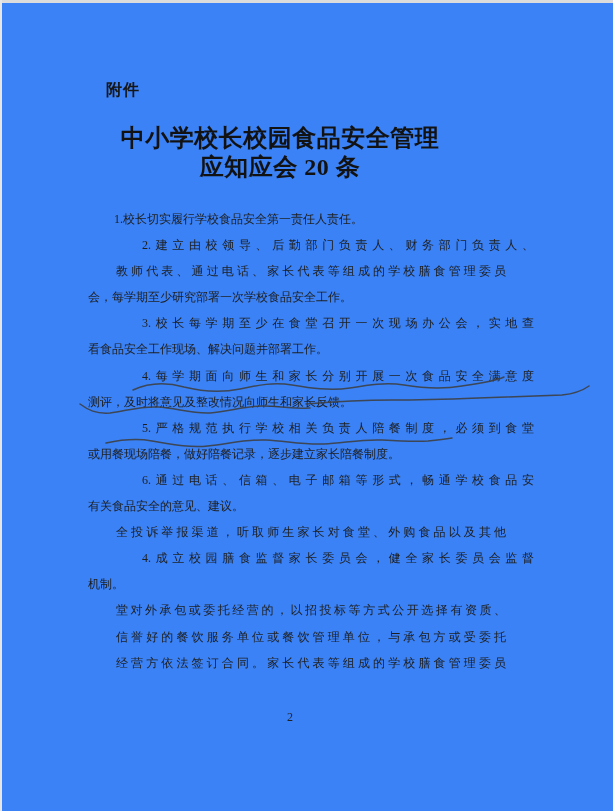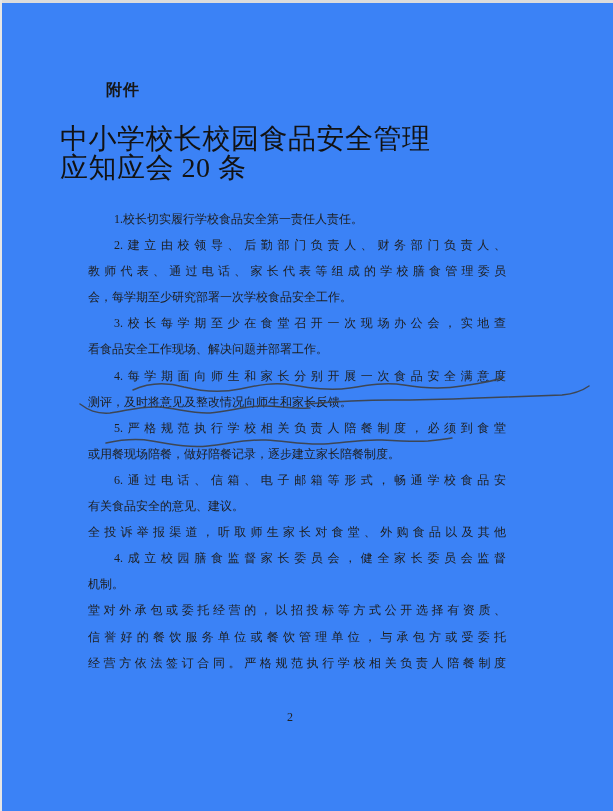--- a/index.html
+++ b/index.html
@@ -22,38 +22,40 @@
     position:absolute;top:0;left:0;width:2px;height:100%;
     background:#e6e6e6;
   }
   .attachment{
     position:absolute;left:106px;top:80px;
     font-size:16px;font-weight:bold;color:#161616;
     letter-spacing:1px;
   }
   .title{
     position:absolute;left:60px;top:124px;width:440px;
-    font-size:28px;font-weight:normal;color:#121212;
+    text-align:center;
+    font-size:24px;font-weight:bold;color:#121212;
     line-height:29px;
     letter-spacing:0.5px;
   }
   .body-text{
     position:absolute;left:88px;top:206px;width:418px;
     font-size:12px;color:#1e1e1e;
   }
   .line{
     height:26.1px;line-height:26.1px;
     white-space:nowrap;
   }
   .line.fill{
     white-space:normal;
     text-align:justify;
     text-align-last:justify;
     overflow:hidden;
     height:26.1px;
+    margin-left:28px;
   }
   .line.indent{padding-left:26px;}
   .line.fill.indent{width:392px;}
   .page-number{
     position:absolute;left:0;top:710px;width:580px;
     text-align:center;font-size:12px;color:#222;
   }
   .pen-marks{
     position:absolute;top:0;left:0;
     pointer-events:none;
@@ -91,21 +93,21 @@
     <div class="line">测评，及时将意见及整改情况向师生和家长反馈。</div>
     <div class="line indent fill">5.严格规范执行学校相关负责人陪餐制度，必须到食堂</div>
     <div class="line">或用餐现场陪餐，做好陪餐记录，逐步建立家长陪餐制度。</div>
     <div class="line indent fill">6.通过电话、信箱、电子邮箱等形式，畅通学校食品安</div>
     <div class="line">有关食品安全的意见、建议。</div>
     <div class="line fill">全投诉举报渠道，听取师生家长对食堂、外购食品以及其他</div>
     <div class="line indent fill">4.成立校园膳食监督家长委员会，健全家长委员会监督</div>
     <div class="line">机制。</div>
     <div class="line fill">堂对外承包或委托经营的，以招投标等方式公开选择有资质、</div>
     <div class="line fill">信誉好的餐饮服务单位或餐饮管理单位，与承包方或受委托</div>
-    <div class="line fill">经营方依法签订合同。严格规范执行学校相关负责人陪餐制度</div>
+    <div class="line fill">经营方依法签订合同。家长代表等组成的学校膳食管理委员</div>
   </div>
 
   <svg class="pen-marks" width="613" height="811" viewBox="0 0 613 811">
     <path d="M 133 390 C 148 383, 166 382, 184 387 C 200 391, 220 393, 240 389 C 258 385, 274 382, 292 385 C 310 388, 330 391, 350 388 C 368 385, 386 382, 404 385 C 422 388, 444 389, 462 386 C 476 384, 492 382, 504 377"></path>
     <path d="M 80 404 C 88 410, 96 414, 110 413 C 126 411, 140 406, 158 407 C 176 408, 192 414, 210 413 C 228 412, 244 406, 262 406 C 280 406, 296 409, 310 408"></path>
     <path d="M 306 404 C 330 402, 360 400, 392 400 C 424 400, 452 399, 478 398 C 506 397, 536 396, 562 395 C 572 394, 582 391, 589 386"></path>
     <path d="M 106 443 C 120 440, 136 438, 152 441 C 170 444, 188 448, 208 446 C 228 444, 246 439, 266 440 C 286 441, 304 445, 324 444 C 344 443, 362 439, 382 440 C 398 441, 414 442, 428 441 C 438 440, 446 439, 452 438"></path>
   </svg>
 
   <div class="page-number">2</div>

